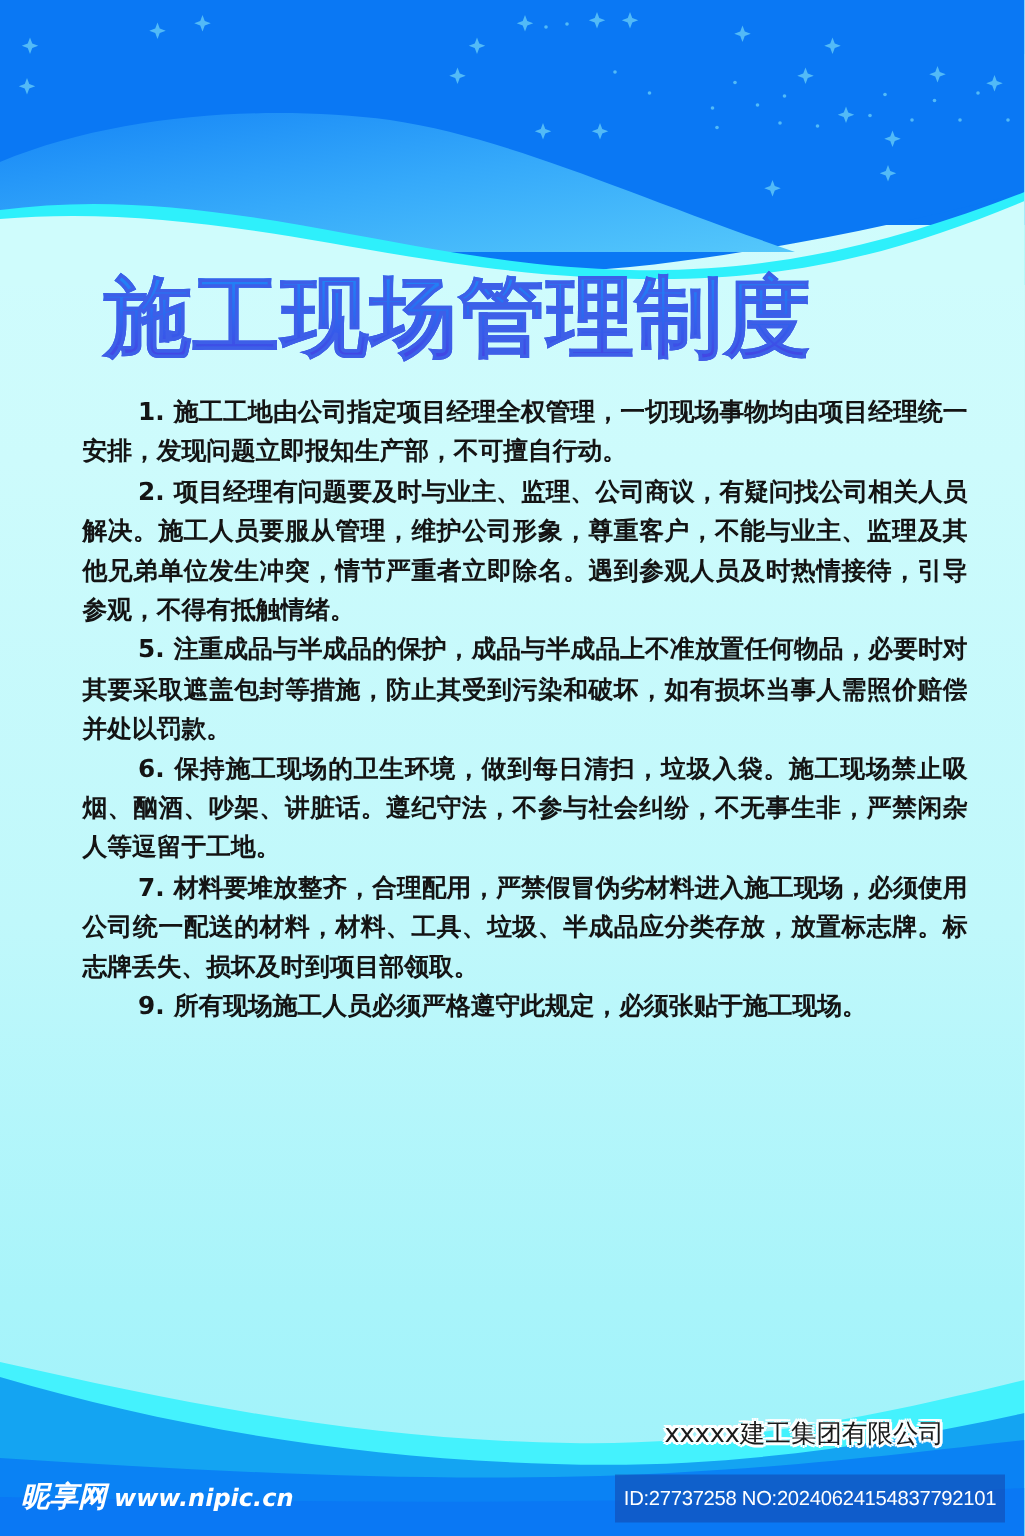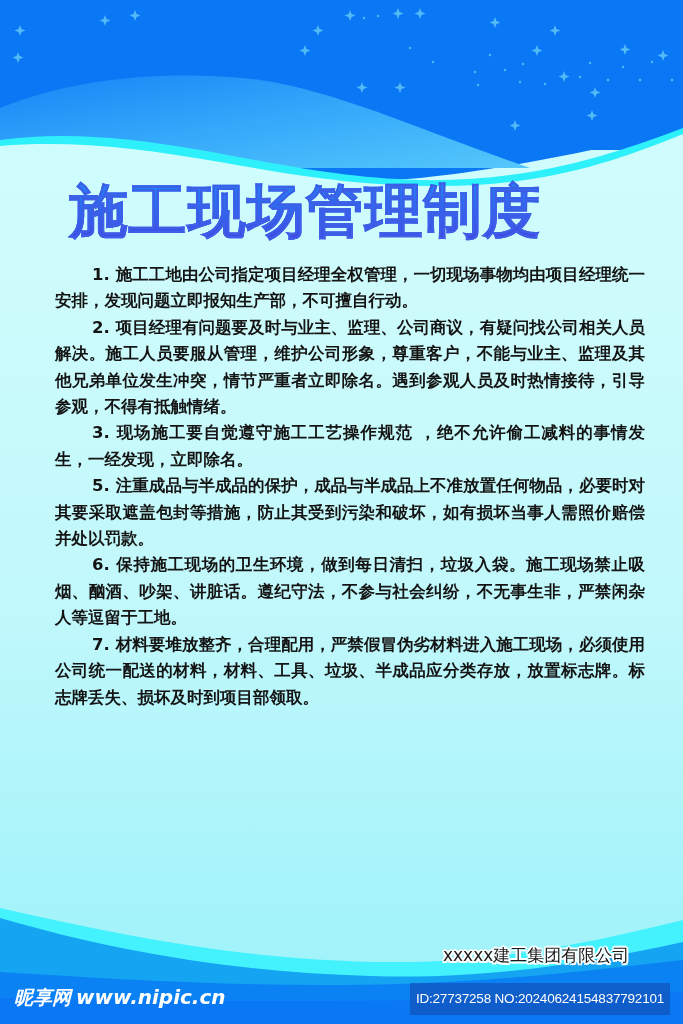--- a/index.html
+++ b/index.html
@@ -35,21 +35,21 @@
   .company {
     position: absolute; left: 443px; top: 944px; font-size: 17px; font-weight: normal;
     color: #1a1a1a; letter-spacing: 0px;
     text-shadow: 2px 0 0 #fff, -2px 0 0 #fff, 0 2px 0 #fff, 0 -2px 0 #fff,
                  1.5px 1.5px 0 #fff, -1.5px -1.5px 0 #fff, 1.5px -1.5px 0 #fff, -1.5px 1.5px 0 #fff;
   }
   .watermark-logo {
     position: absolute; left: 14px; top: 985px; color: #ffffff;
     font-size: 19px; font-weight: bold; font-style: italic;
   }
-  .watermark-logo .site { font-size: 20px; margin-left: 5px; }
+  .watermark-logo .site { font-size: 16px; margin-left: 5px; }
   .watermark-id {
     position: absolute; left: 410px; top: 983px; width: 260px; height: 32px;
     background: rgba(20, 70, 170, 0.55); color: #ffffff;
     font-family: "Liberation Sans", sans-serif; font-size: 13.5px; line-height: 32px;
     text-align: center; letter-spacing: -0.2px;
   }
 </style>
 </head>
 <body>
 
@@ -113,24 +113,24 @@
     <circle cx="490" cy="55" r="1.2"></circle>
       <circle cx="505" cy="70" r="1.2"></circle>
   </g>
 </svg>
 
 <div class="title">施工现场管理制度</div>
 
 <div class="content">
   <p class="rule"><span class="num">1.</span><span>施工工地由公司指定项目经理全权管理，一切现场事物均由项目经理统一安排，发现问题立即报知生产部，不可擅自行动。</span></p>
   <p class="rule"><span class="num">2.</span><span>项目经理有问题要及时与业主、监理、公司商议，有疑问找公司相关人员解决。施工人员要服从管理，维护公司形象，尊重客户，不能与业主、监理及其他兄弟单位发生冲突，情节严重者立即除名。遇到参观人员及时热情接待，引导参观，不得有抵触情绪。</span></p>
-  <p class="rule"><span class="num">3.</span><span>现场施工要自觉遵守施工工艺操作规范 ，绝不允许偷工减料的事情发生，一经发现，立即除名。</span></p>
   <p class="rule"><span class="num">5.</span><span>注重成品与半成品的保护，成品与半成品上不准放置任何物品，必要时对其要采取遮盖包封等措施，防止其受到污染和破坏，如有损坏当事人需照价赔偿并处以罚款。</span></p>
   <p class="rule"><span class="num">6.</span><span>保持施工现场的卫生环境，做到每日清扫，垃圾入袋。施工现场禁止吸烟、酗酒、吵架、讲脏话。遵纪守法，不参与社会纠纷，不无事生非，严禁闲杂人等逗留于工地。</span></p>
   <p class="rule"><span class="num">7.</span><span>材料要堆放整齐，合理配用，严禁假冒伪劣材料进入施工现场，必须使用公司统一配送的材料，材料、工具、垃圾、半成品应分类存放，放置标志牌。标志牌丢失、损坏及时到项目部领取。</span></p>
+  <p class="rule"><span class="num">9.</span><span>所有现场施工人员必须严格遵守此规定，必须张贴于施工现场。</span></p>
 </div>
 
 <svg class="wave-svg wave-bottom" viewBox="0 0 683 144" preserveAspectRatio="none">
   <path d="M0,28 C120,55 240,80 380,82 C500,84 600,60 683,40 L683,144 L0,144 Z" fill="#44f2fd"></path>
   <path d="M0,38 C110,70 230,92 370,96 C490,100 590,82 683,62 L683,144 L0,144 Z" fill="#14a4f2"></path>
   <path d="M0,92 C130,100 260,108 400,104 C520,100 610,88 683,80 L683,144 L0,144 Z" fill="#0a82f4"></path>
   <path d="M0,118 C200,122 450,124 683,112 L683,144 L0,144 Z" fill="#0a78f4"></path>
 </svg>
 
 <div class="company">xxxxx建工集团有限公司</div>

